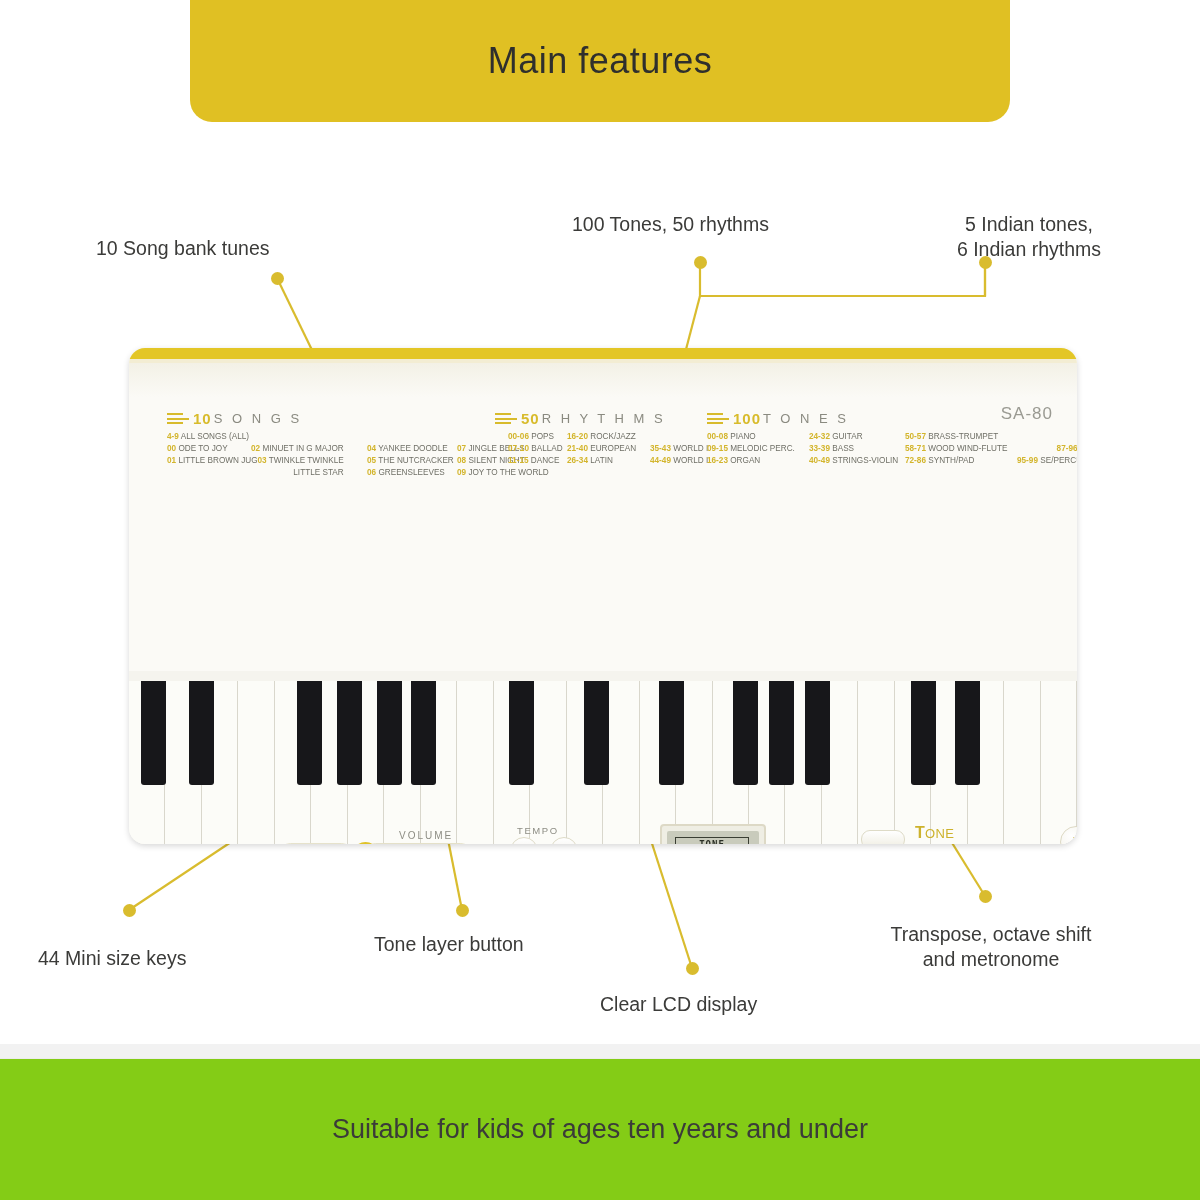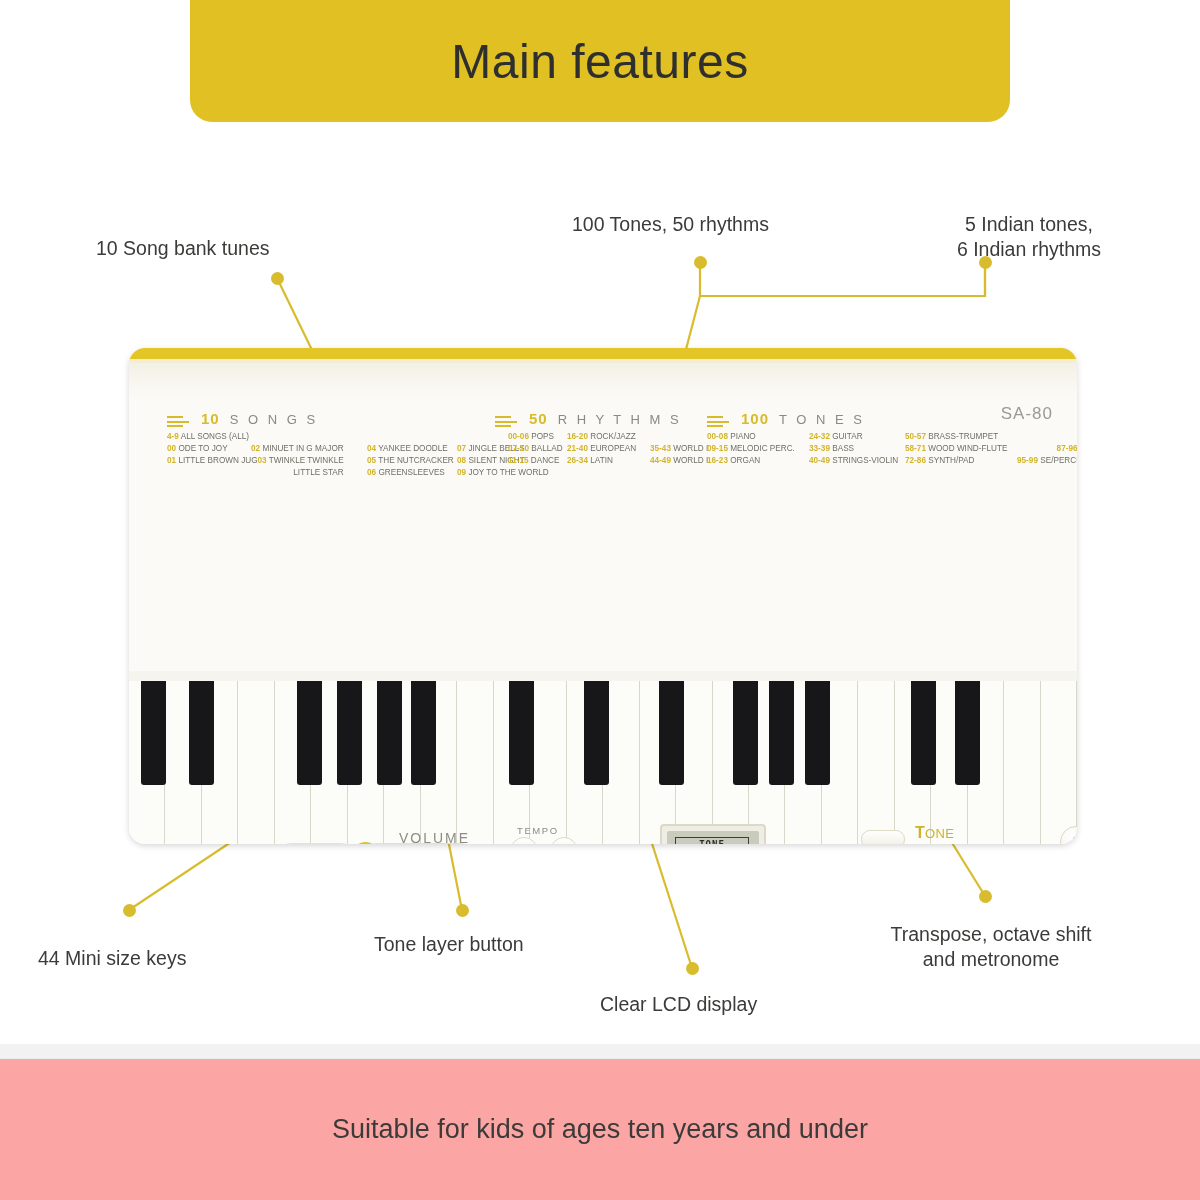--- a/index.html
+++ b/index.html
@@ -9,21 +9,21 @@
     font-family:"Liberation Sans", sans-serif; color:#3a3a38; overflow:hidden;
   }
 
   
   .header-banner{
     position:absolute; left:190px; top:0; width:820px; height:122px;
     background:#e0c023; border-radius:0 0 22px 22px;
     display:flex; align-items:center; justify-content:center;
   }
   .header-title{
-    font-size:48px; font-weight:400; color:#2f2f2d; letter-spacing:.5px;
+    font-size:36px; font-weight:400; color:#2f2f2d; letter-spacing:.5px;
   }
 
   
   .callout{ position:absolute; font-size:19.5px; color:#3b3b39; line-height:1.28; }
   .callout.right{ text-align:center; }
 
   #c-songbank{ left:96px; top:236px; }
   #c-tones{ left:572px; top:212px; }
   #c-indian{ left:920px; top:212px; width:218px; }
   #c-keys{ left:38px; top:946px; }
@@ -46,21 +46,21 @@
   .kb-topstripe2{ position:absolute; left:0; top:11px; width:100%; height:4px; background:#f3edd3; }
   .panel{ position:absolute; left:0; top:15px; width:100%; height:308px; background:#fbfaf6; }
   .panel-sheen{ position:absolute; left:0; top:15px; width:100%; height:34px;
      background:linear-gradient(#f3f1e6,#fbfaf6); }
 
   .model-name{
     position:absolute; right:24px; top:56px; font-size:17px; color:#9a9a92; letter-spacing:1px;
   }
 
   
-  .lst-head{ position:absolute; display:flex; align-items:flex-end; gap:10px; }
+  .lst-head{ position:absolute; display:flex; align-items:center; gap:2px; }
   .lst-head .num{ font-size:15px; font-weight:bold; color:#d8bb2b; letter-spacing:1px;}
   .lst-head .word{ font-size:13px; letter-spacing:3px; color:#8a8a80; }
   .lst-head .bars{ display:flex; flex-direction:column; gap:2.5px; margin-right:2px;}
   .lst-head .bars i{ display:block; height:2px; background:#d8bb2b; }
   .lst-head .bars i:nth-child(1){ width:16px; }
   .lst-head .bars i:nth-child(2){ width:22px; }
   .lst-head .bars i:nth-child(3){ width:16px; }
 
   .lst{ position:absolute; font-size:8.2px; line-height:1.45; color:#6f6f66; white-space:nowrap;}
   .lst .row{ display:block; }
@@ -78,21 +78,21 @@
     position:absolute; left:74px; top:-1px; width:27px; height:27px; border-radius:50%;
     background:#dfc228; color:#fff; font-size:15px; line-height:27px; text-align:center;
   }
 
   .vol-wrap{ position:absolute; left:234px; top:495px; }
   .vol-track{
     width:110px; height:25px; border-radius:13px; background:#efecd8;
     border:1px solid #e4e0c8; position:relative; overflow:hidden;
     box-shadow:inset 0 1px 2px rgba(0,0,0,.12);
   }
-  .vol-title{ position:absolute; left:270px; top:482px; font-size:14px; letter-spacing:2px; color:#8d8d84;text-align:center;}
+  .vol-title{ position:absolute; left:270px; top:482px; font-size:10px; letter-spacing:2px; color:#8d8d84;text-align:center;}
 
   .tempo-wrap{ position:absolute; left:381px; top:489px; }
   .tempo-title{ position:absolute; left:388px; top:477px; font-size:9.5px; letter-spacing:1.6px; color:#8d8d84;}
   .rbtn{
     width:28px; height:28px; border-radius:50%; background:linear-gradient(#fff,#ebe9dd);
     border:1px solid #dedbc7; display:inline-flex; align-items:center; justify-content:center;
     font-size:11px; color:#6f6f66; margin-right:8px;
   }
 
   
@@ -129,21 +129,21 @@
 
   
   .keybed{ position:absolute; left:0; top:323px; width:100%; height:173px; background:#f5f4ee; }
   .whitekeys{ position:absolute; left:0; top:333px; width:100%; height:163px; display:flex; }
   .wkey{ flex:1 0 auto; height:100%; background:#fcfcf8; border-right:1px solid #d9d7cc; }
   .blackkeys{ position:absolute; left:0; top:333px; width:100%; height:104px; }
   .bkey{ position:absolute; top:0; width:25px; height:104px; background:#17171a; border-radius:0 0 3px 3px; }
 
   
   .footer{
-    position:absolute; left:0; bottom:0; width:100%; height:142px; background:#fca5a5;
+    position:absolute; left:0; bottom:0; width:100%; height:142px; background:#84cc16;
     border-top:1px solid #ececec; display:flex; align-items:center; justify-content:center;
   }
   .footer .txt{ font-size:27px; color:#3b3b39; }
   .footer-band{ position:absolute; left:0; bottom:142px; width:100%; height:14px; background:#f2f2f2; }
 </style>
 </head>
 <body>
 
 <div class="header-banner">
   <div class="header-title">Main features</div>

